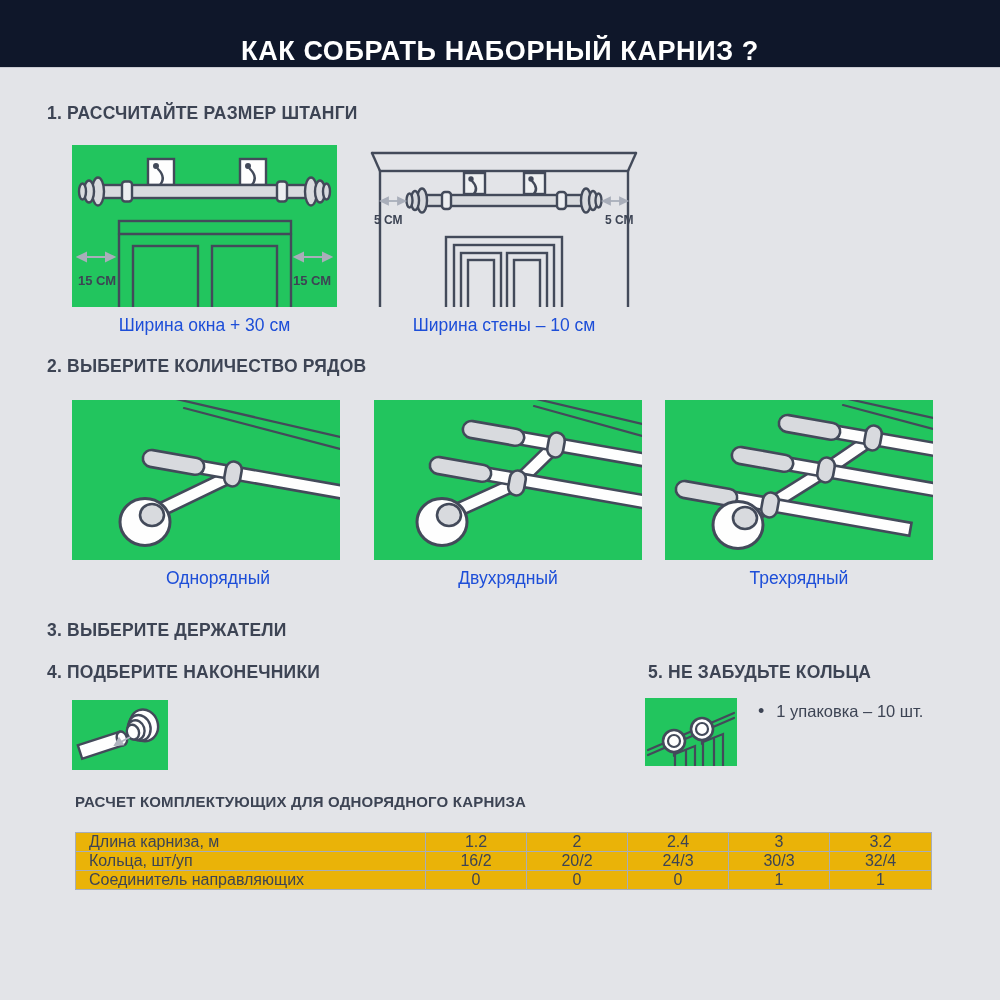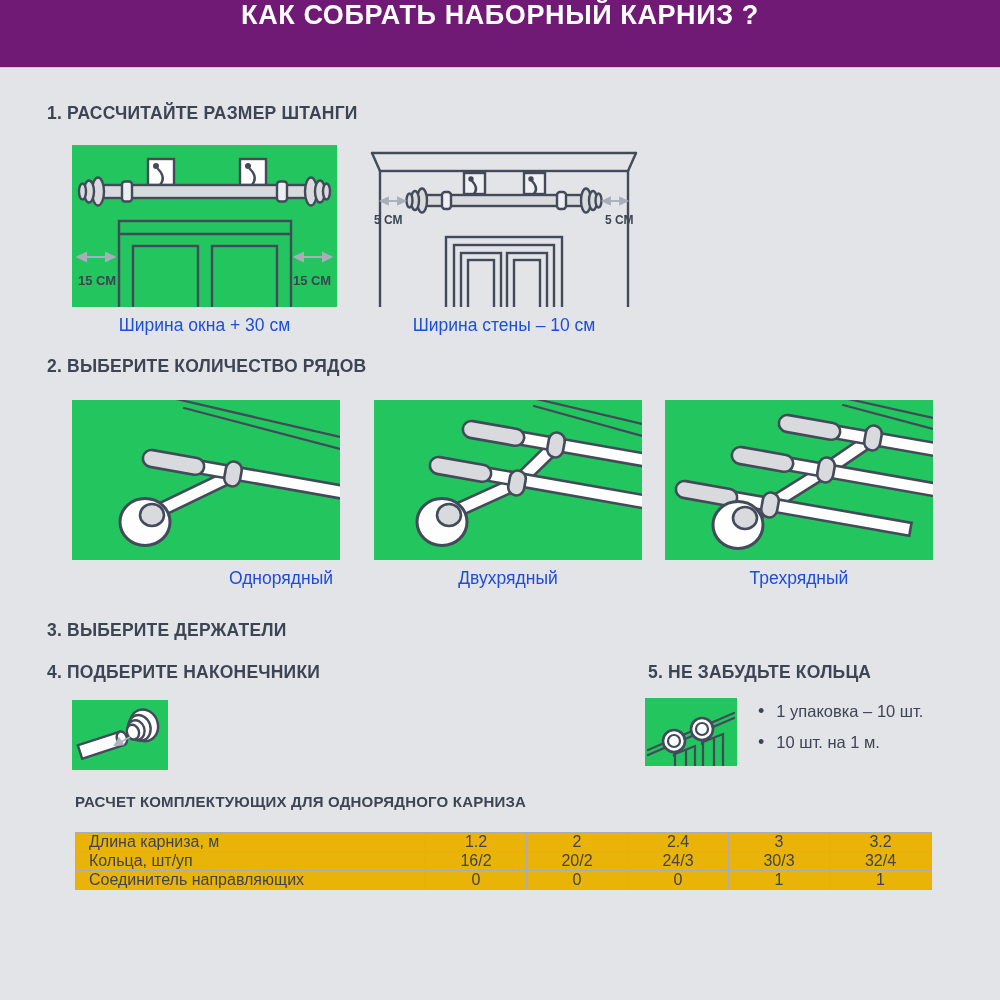--- a/index.html
+++ b/index.html
@@ -8,21 +8,21 @@
     background:#e3e4e8;
     font-family:"Liberation Sans", sans-serif;
     color:#3d4454;
     position:relative;
     overflow:hidden;
   }
   .page { position:absolute; inset:0; }
 
   .hdr {
     position:absolute; left:0; top:0; width:1000px; height:67px;
-    background:#701a75; display:flex; align-items:flex-start; justify-content:center;
+    background:#0f172a; display:flex; align-items:flex-end; justify-content:center;
     box-shadow:0 1px 0 #c9cbd2;
   }
   .hdr h1 { color:#ffffff; font-size:27px; font-weight:700; letter-spacing:.6px; }
 
   .stepTitle {
     position:absolute; left:47px;
     font-size:17.5px; font-weight:700; color:#3d4454; letter-spacing:.2px;
   }
 
   .card {
@@ -196,21 +196,21 @@
           <rect x="-8" y="-12.5" width="16" height="25" rx="8" fill="#d8dade" stroke-width="2.6"></rect>
         </g>
 
         <g>
           <ellipse cx="73" cy="122" rx="25" ry="23.5" fill="#fefefe" stroke-width="3"></ellipse>
           <ellipse cx="80" cy="115" rx="12" ry="11" fill="#d8dade" stroke-width="2.6"></ellipse>
         </g>
       </g>
     </svg>
   </div>
-  <div class="caption" style="left:65px; top:568px; width:268px;text-align:right;">Однорядный</div>
+  <div class="caption" style="left:84px; top:568px; width:268px;">Однорядный</div>
 
   <div class="card" style="left:374px; top:400px; width:268px; height:160px;">
     <svg viewBox="0 0 268 160" width="268" height="160">
       <g fill="none" stroke="#434a5a" stroke-width="2.2" stroke-linecap="round">
         <line x1="150" y1="-4" x2="268" y2="24"></line>
         <line x1="160" y1="6" x2="268" y2="36"></line>
 
         <g transform="translate(75,114) rotate(-24.5)">
             <rect x="-4" y="-6.5" width="80" height="13" fill="#fefefe" stroke-width="2.6"></rect>
           </g>
@@ -336,21 +336,20 @@
         <g>
           <circle cx="57" cy="31" r="11" fill="#fefefe" stroke-width="2.6"></circle>
           <circle cx="57" cy="31" r="6" fill="#fefefe"></circle>
           <line x1="57" y1="42" x2="57" y2="46"></line>
         </g>
       </g>
     </svg>
   </div>
   <ul class="bullets" style="left:758px; top:701px;">
     <li>1 упаковка – 10 шт.</li>
-    <li>10 шт. на 1 м.</li>
   </ul>
 
   <div class="tblTitle" style="top:793px;">РАСЧЕТ КОМПЛЕКТУЮЩИХ ДЛЯ ОДНОРЯДНОГО КАРНИЗА</div>
   <table>
     <colgroup>
       <col style="width:350px">
         <col style="width:101px">
         <col style="width:101px">
       <col style="width:101px">
         <col style="width:101px">

